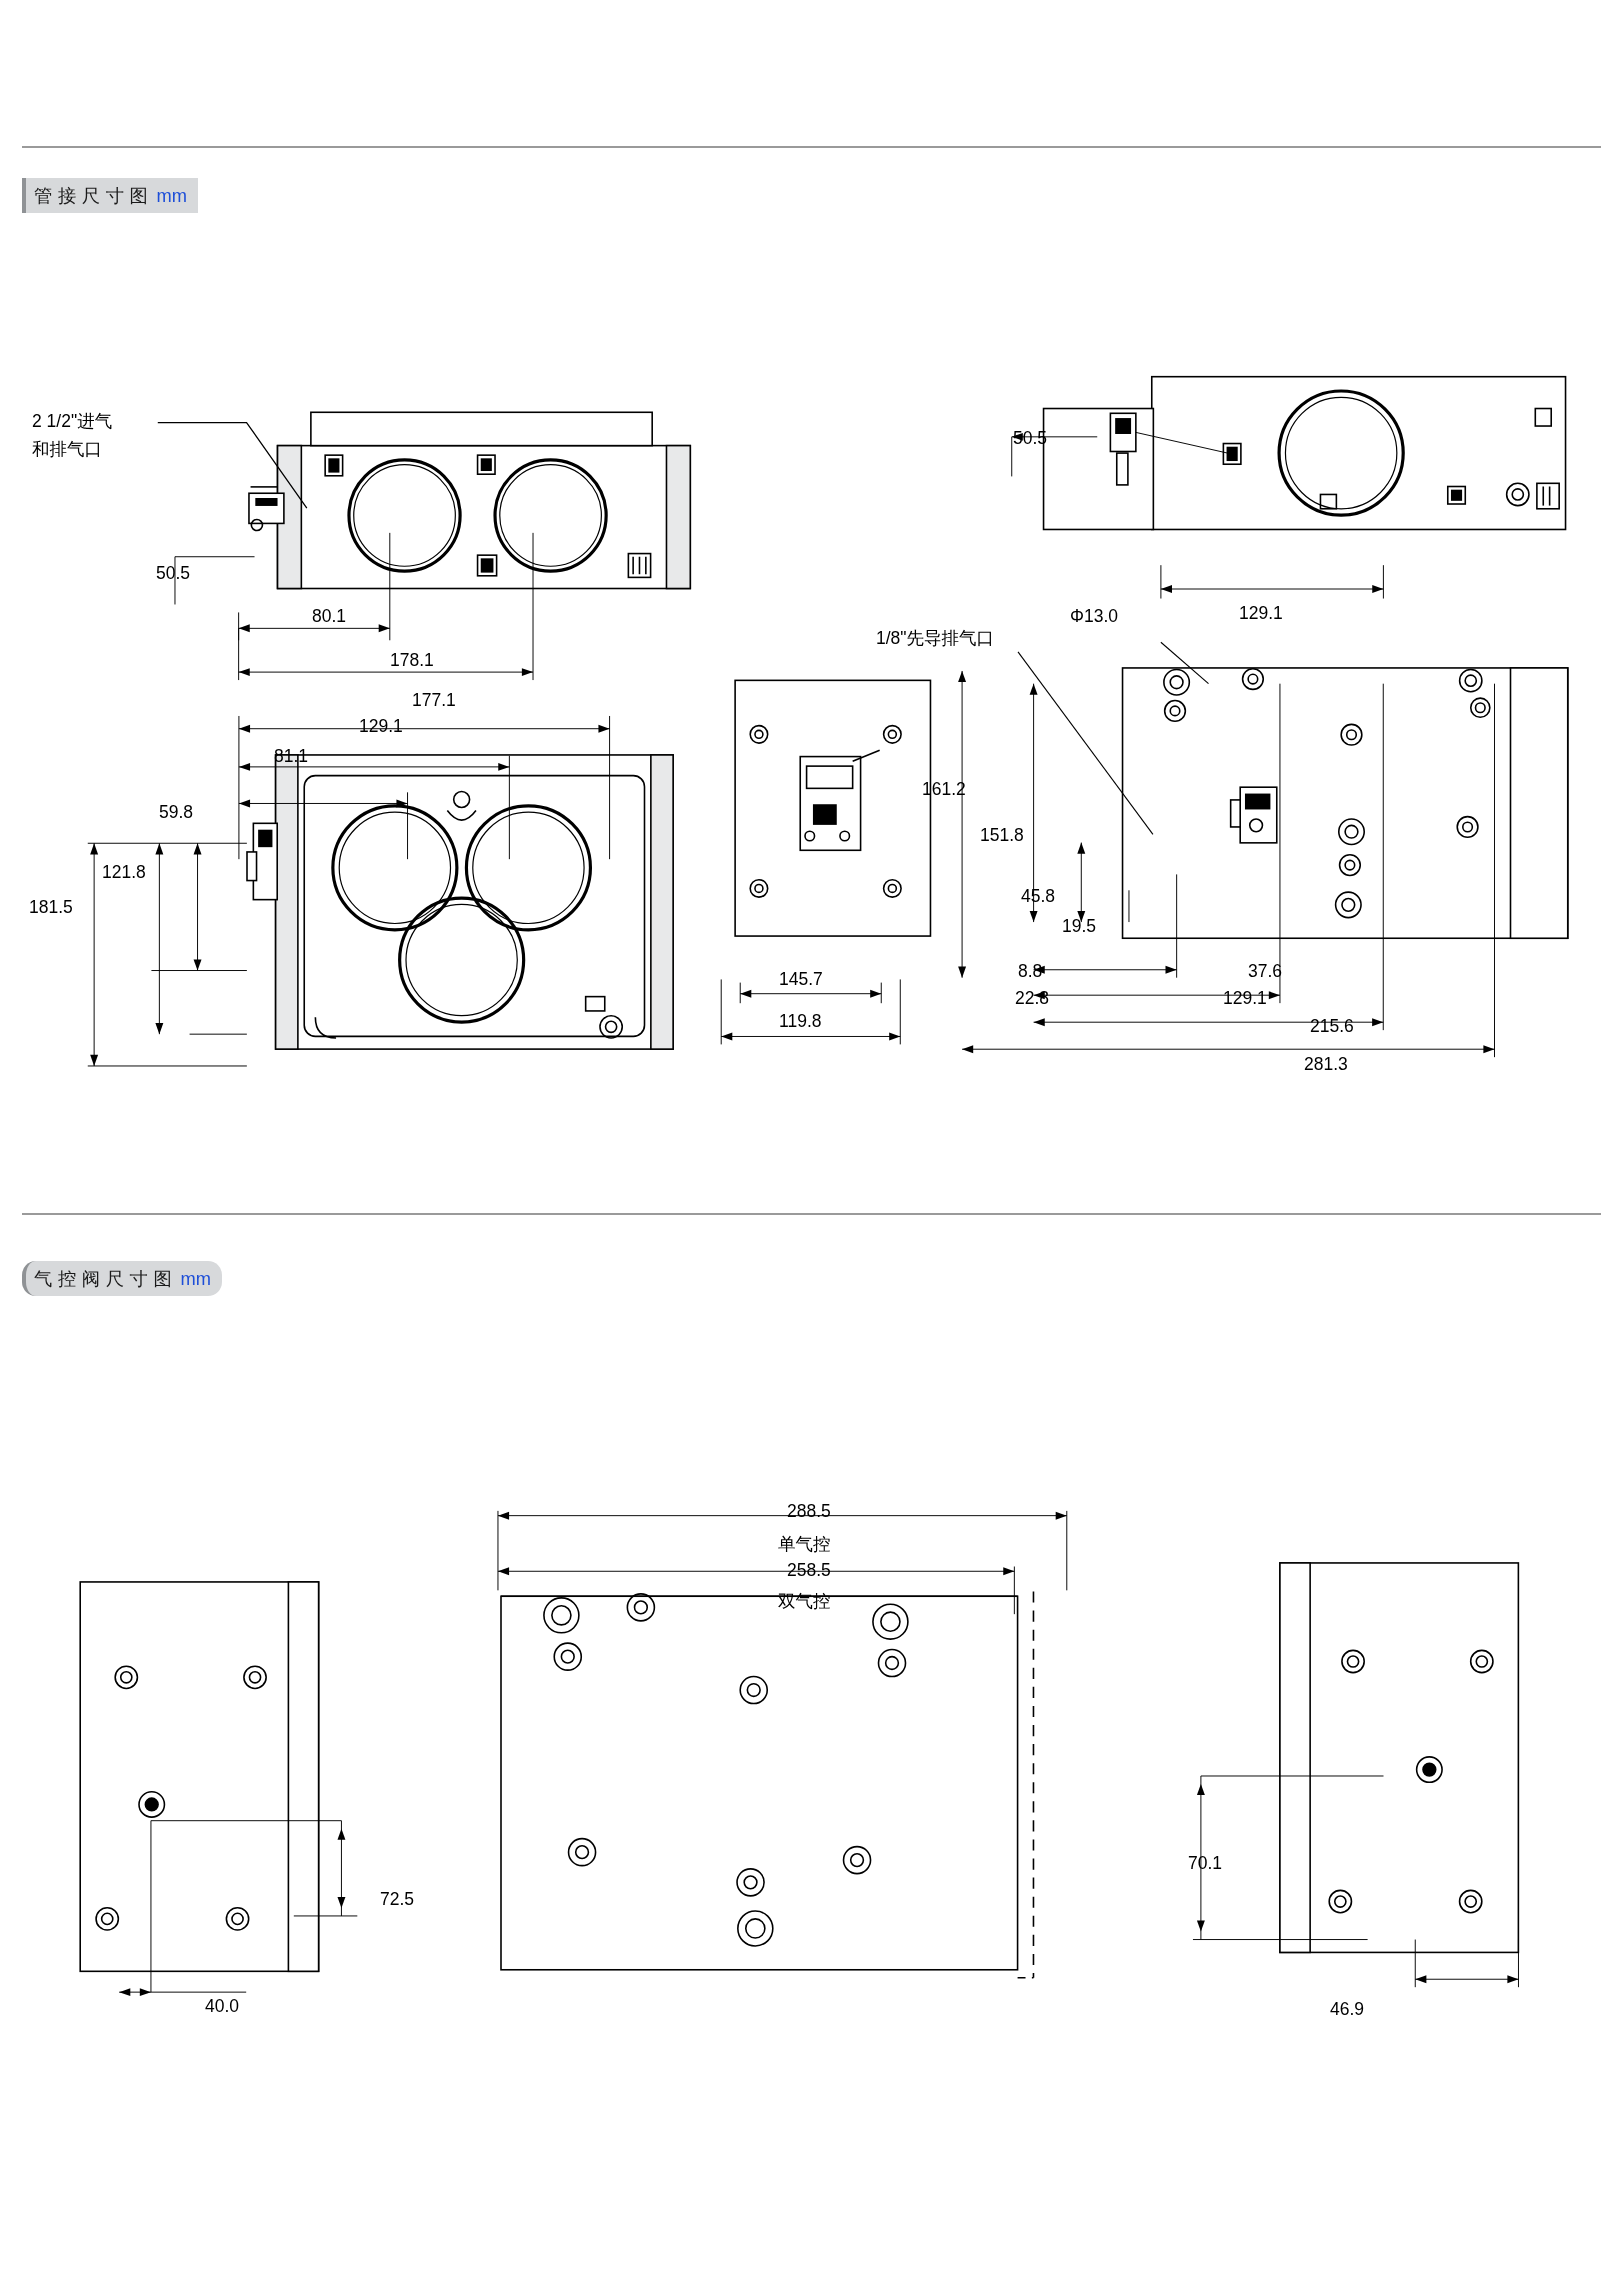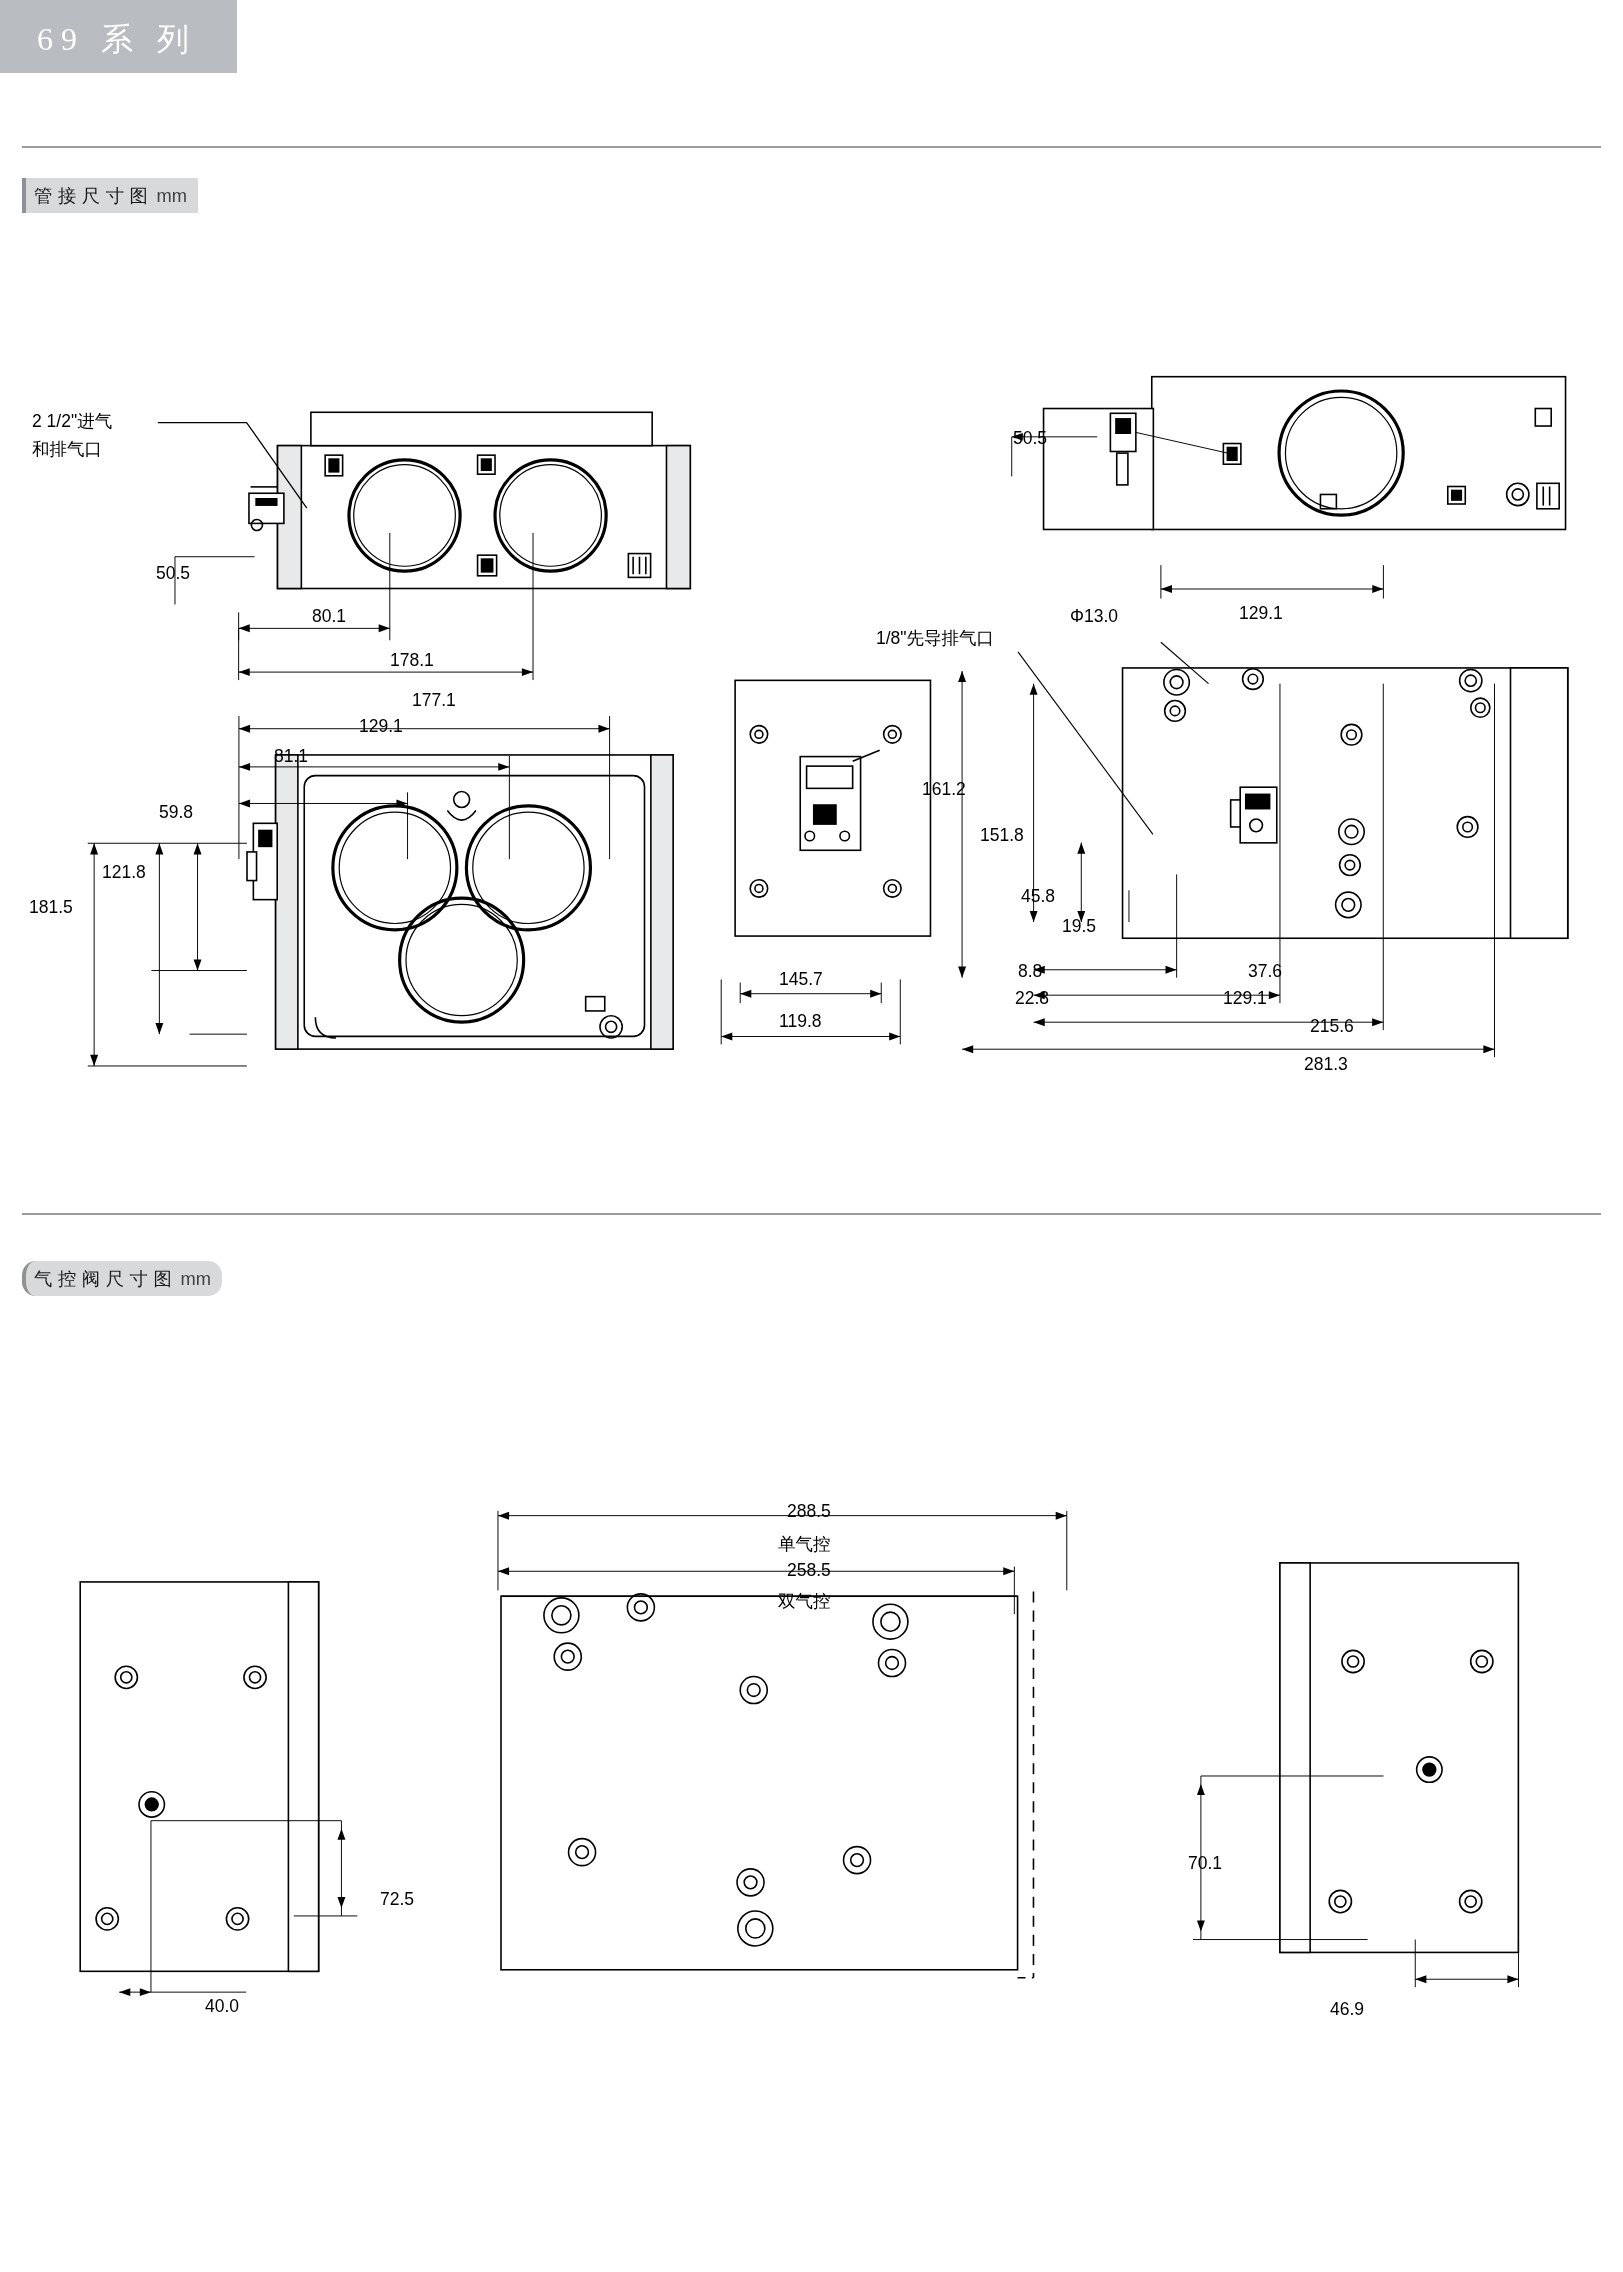--- a/index.html
+++ b/index.html
@@ -6,35 +6,32 @@
   body{font-family:"Liberation Sans", sans-serif;color:#000;}
   #page{position:relative;width:1624px;height:2273px;background:#fff;overflow:hidden;}
 
   
   .hdr-tab{position:absolute;left:0;top:0;width:237px;height:73px;background:#b9bcc0;}
   .hdr-tab .txt{position:absolute;left:37px;top:17.5px;font-size:32px;letter-spacing:8px;color:#ffffff;font-family:"Liberation Serif",serif;}
   .hdr-rule{position:absolute;left:22px;top:146px;width:1579px;height:1.6px;background:#9a9a9a;}
 
   .sec-tag{position:absolute;height:35px;background:#d7d9db;border-left:4.8px solid #8f9295;display:flex;align-items:center;padding:0 11px 0 8px;}
   .sec-tag .cn{font-size:18.3px;letter-spacing:5.6px;font-family:"Liberation Serif",serif;color:#1a1a1a;text-align:center;}
-  .sec-tag .unit{font-size:18.3px;margin-left:3.2px;color:#404040;font-family:"Liberation Sans",sans-serif;}
+  .sec-tag .unit{font-size:18.3px;margin-left:3.2px;color:#1d4ed8;font-family:"Liberation Sans",sans-serif;}
 
   .sec-rule{position:absolute;left:22px;height:1.6px;background:#9a9a9a;}
   .dim{position:absolute;font-size:17.5px;color:#000;white-space:nowrap;font-family:"Liberation Sans",sans-serif;}
   .lbl{position:absolute;font-size:17.5px;color:#000;white-space:nowrap;line-height:1.35;font-family:"Liberation Sans",sans-serif;}
   svg{position:absolute;overflow:visible;}
 </style>
 </head>
 <body>
 
 <div id="page">
 
-  <div class="hdr-tab">
-    <div class="txt">69 系 列</div>
-  </div>
   <div class="hdr-rule"></div>
 
   <div class="sec-tag" style="left:22px;top:178px;">
     <span class="cn">管接尺寸图</span>
     <span class="unit">mm</span>
   </div>
 
   <div>
 
   <svg style="left:239px;top:398px;width:493px;height:254px;" viewBox="0 0 620 320">

